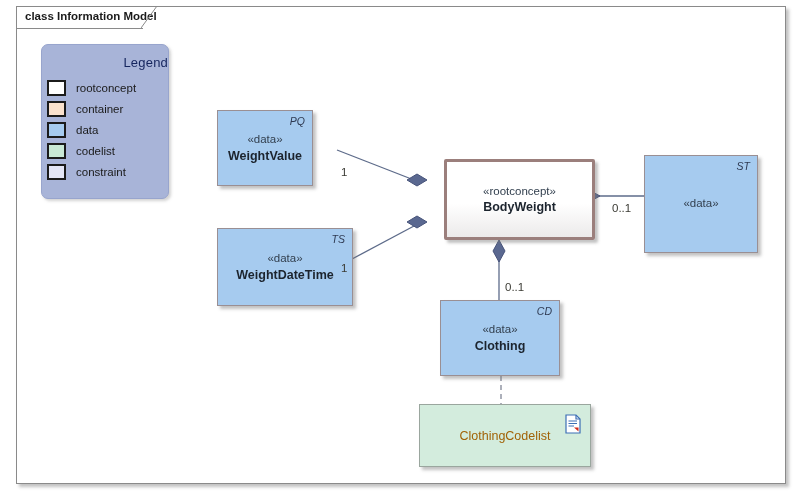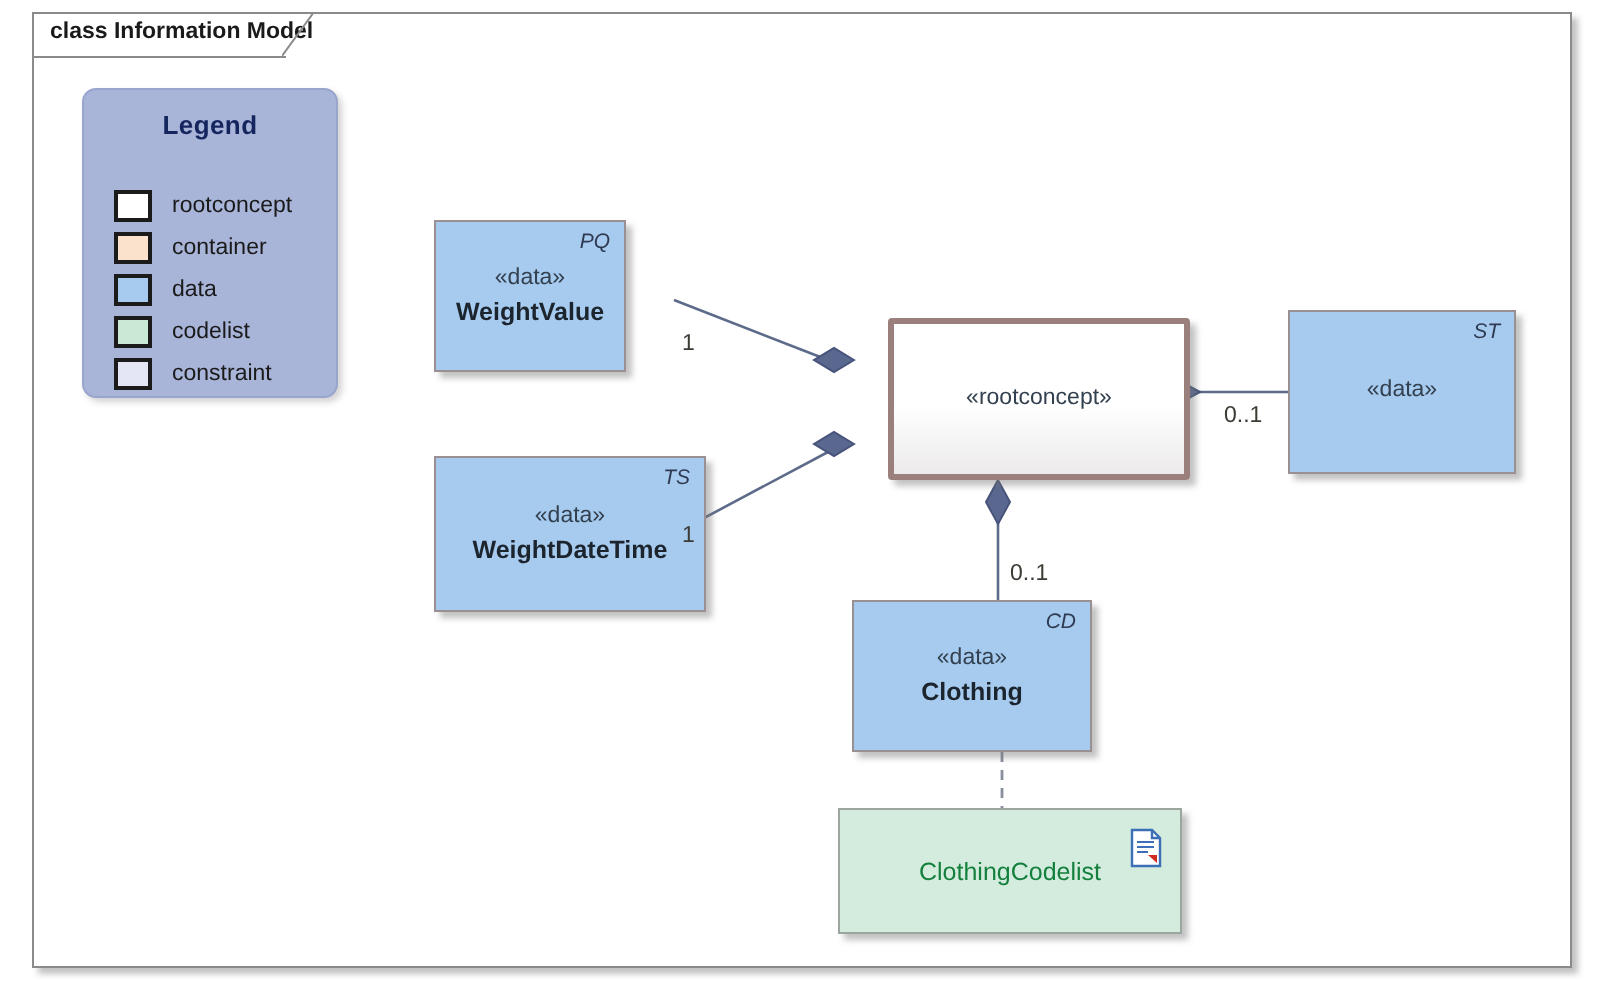--- a/index.html
+++ b/index.html
@@ -74,30 +74,30 @@
     top: 44px;
     width: 128px;
     height: 155px;
     background: #a8b4d8;
     border: 1px solid #98a5cd;
     border-radius: 7px;
     box-sizing: border-box;
     box-shadow: 2px 2px 3px rgba(130,130,130,0.35);
   }
   #legend .legend-title {
-    text-align: center;
+    text-align: right;
     font-size: 13px;
-    font-weight: bold;
+    font-weight: normal;
     color: #15255e;
     margin-top: 10px;
     letter-spacing: .2px;
   }
   #legend .legend-list {
-    margin-top: 22px;
-    padding-left: 15px;
+    margin-top: 7px;
+    padding-left: 5px;
   }
   #legend .legend-row {
     display: flex;
     align-items: center;
     height: 21px;
   }
   #legend .legend-swatch {
     width: 19px;
     height: 16px;
     border: 2px solid #1b1b1b;
@@ -159,21 +159,21 @@
     border: 1px solid #9aa69e;
   }
   .type-codelist .class-name-plain {
     position: absolute;
     left: 0;
     right: 0;
     top: 50%;
     transform: translateY(-50%);
     text-align: center;
     font-size: 12.5px;
-    color: #15803d;
+    color: #a16207;
   }
 
   .note-icon {
     position: absolute;
     right: 8px;
     top: 9px;
     width: 17px;
     height: 20px;
   }
 
@@ -272,31 +272,32 @@
   <span class="corner-tag">TS</span>
   <div class="class-body">
     <div class="stereotype">«data»</div>
     <div class="class-name">WeightDateTime</div>
   </div>
 </div>
 
 <div class="uml-class type-rootconcept" style="left:428px; top:159px; width:151px; height:81px;margin-left:16px;">
   <div class="class-body">
     <div class="stereotype">«rootconcept»</div>
-  </div>
-</div>
-
-<div class="uml-class type-data" style="left:644px; top:155px; width:114px; height:82px;">
+    <div class="class-name">BodyWeight</div>
+  </div>
+</div>
+
+<div class="uml-class type-data" style="left:644px; top:155px; width:114px; height:98px;">
   <span class="corner-tag">ST</span>
   <div class="class-body">
     <div class="stereotype">«data»</div>
   </div>
 </div>
 
-<div class="uml-class type-data" style="left:426px; top:300px; width:120px; height:76px;">
+<div class="uml-class type-data" style="left:440px; top:300px; width:120px; height:76px;">
   <span class="corner-tag">CD</span>
   <div class="class-body">
     <div class="stereotype">«data»</div>
     <div class="class-name">Clothing</div>
   </div>
 </div>
 
 <div class="uml-class type-codelist" style="left:419px; top:404px; width:172px; height:63px;">
   <div class="class-name-plain">ClothingCodelist</div>
   <span class="note-icon">

